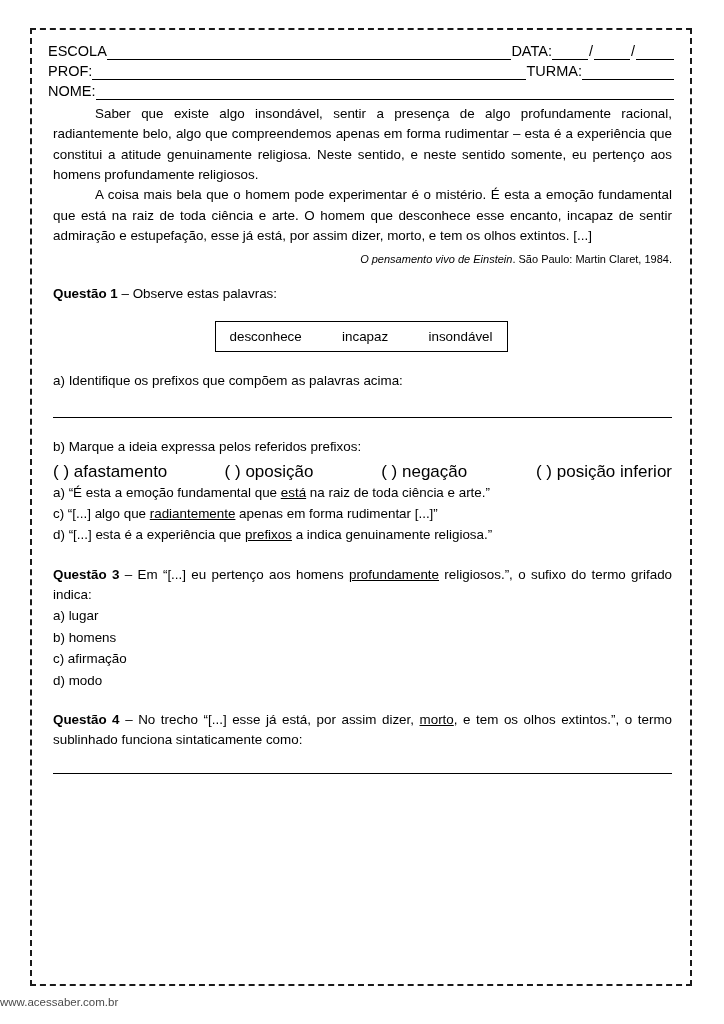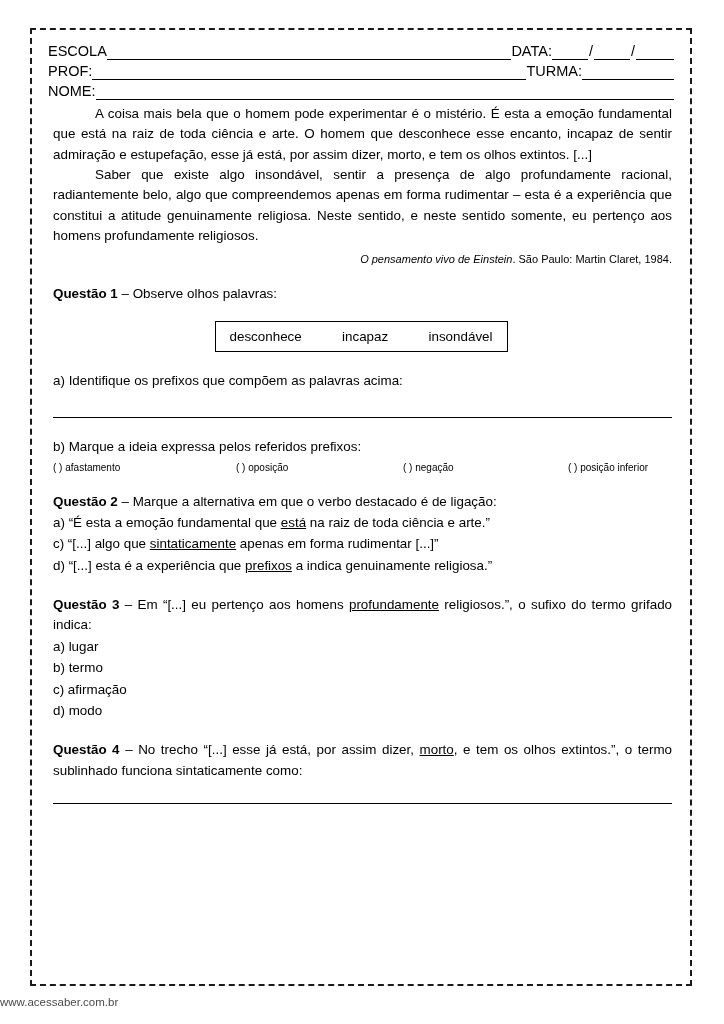--- a/index.html
+++ b/index.html
@@ -86,21 +86,21 @@
 
   .answer-line {
     border-bottom: 1.4px solid #000;
     height: 1px;
     margin: 26px 4px 0 7px;
   }
   .answer-line.short-gap { margin-top: 22px; }
 
   .opts-row {
     display: flex;
-    font-size: 10px;
+    font-size: 17px;
     margin: 4px 4px 0 7px;
   }
   .opt { white-space: nowrap; }
   .opt .paren { letter-spacing: 0; }
   .opt-1 { width: 183px; }
   .opt-2 { width: 167px; }
   .opt-3 { width: 165px; }
   .opt-4 { width: auto; }
 
   .alt { font-size: 13.4px; line-height: 1.52; margin: 1px 4px 0 7px; }
@@ -143,53 +143,52 @@
     </div>
 
     <div class="hdr-row">
       <span class="hdr-label">NOME:</span>
       <span class="rule-grow"></span>
     </div>
 
   </div>
 
 
+  <div class="para">Saber que existe algo insondável, sentir a presença de algo profundamente racional, radiantemente belo, algo que compreendemos apenas em forma rudimentar – esta é a experiência que constitui a atitude genuinamente religiosa. Neste sentido, e neste sentido somente, eu pertenço aos homens profundamente religiosos.</div>
   <div class="para">A coisa mais bela que o homem pode experimentar é o mistério. É esta a emoção fundamental que está na raiz de toda ciência e arte. O homem que desconhece esse encanto, incapaz de sentir admiração e estupefação, esse já está, por assim dizer, morto, e tem os olhos extintos. [...]</div>
-  <div class="para">Saber que existe algo insondável, sentir a presença de algo profundamente racional, radiantemente belo, algo que compreendemos apenas em forma rudimentar – esta é a experiência que constitui a atitude genuinamente religiosa. Neste sentido, e neste sentido somente, eu pertenço aos homens profundamente religiosos.</div>
   <div class="source"><i>O pensamento vivo de Einstein</i><span>. São Paulo: Martin Claret, 1984.</span></div>
 
-  <div class="q"><b>Questão 1</b><span> – </span><span>Observe olhos palavras:</span></div>
+  <div class="q"><b>Questão 1</b><span> – </span><span>Observe estas palavras:</span></div>
 
   <div class="wordbox">
     <span>desconhece</span>
     <span>incapaz</span>
     <span>insondável</span>
   </div>
 
   <div class="q">a) Identifique os prefixos que compõem as palavras acima:</div>
   <div class="answer-line"></div>
 
   <div class="q">b) Marque a ideia expressa pelos referidos prefixos:</div>
   <div class="opts-row">
     <span class="opt opt-1"><span class="paren">(    )</span><span> afastamento</span></span>
     <span class="opt opt-2"><span class="paren">(    )</span><span> oposição</span></span>
     <span class="opt opt-3"><span class="paren">(    )</span><span> negação</span></span>
     <span class="opt opt-4"><span class="paren">(    )</span><span> posição inferior</span></span>
   </div>
 
-  <div class="q"><b>Questão 2</b><span> – </span><span>Marque a alternativa em que o verbo destacado é de ligação:</span></div>
 
   <div class="alt"><span>a) “É esta a emoção fundamental que </span><u>está</u><span> na raiz de toda ciência e arte.”</span></div>
-  <div class="alt"><span>c) “[...] algo que </span><u>sintaticamente</u><span> apenas em forma rudimentar [...]”</span></div>
+  <div class="alt"><span>c) “[...] algo que </span><u>radiantemente</u><span> apenas em forma rudimentar [...]”</span></div>
   <div class="alt"><span>d) “[...] esta é a experiência que </span><u>prefixos</u><span> a indica genuinamente religiosa.”</span></div>
 
   <div class="q"><b>Questão 3</b><span> – </span><span>Em “[...] eu pertenço aos homens </span><u>profundamente</u><span> religiosos.”, o sufixo do termo grifado indica:</span></div>
 
   <div class="alt">a) lugar</div>
-  <div class="alt">b) termo</div>
+  <div class="alt">b) homens</div>
   <div class="alt">c) afirmação</div>
   <div class="alt">d) modo</div>
 
   <div class="q"><b>Questão 4</b><span> – </span><span>No trecho “[...] esse já está, por assim dizer, </span><u>morto</u><span>, e tem os olhos extintos.”, o termo sublinhado funciona sintaticamente como:</span></div>
   <div class="answer-line short-gap"></div>
 
 </div>
 
 <div class="footer">www.acessaber.com.br</div>
 

